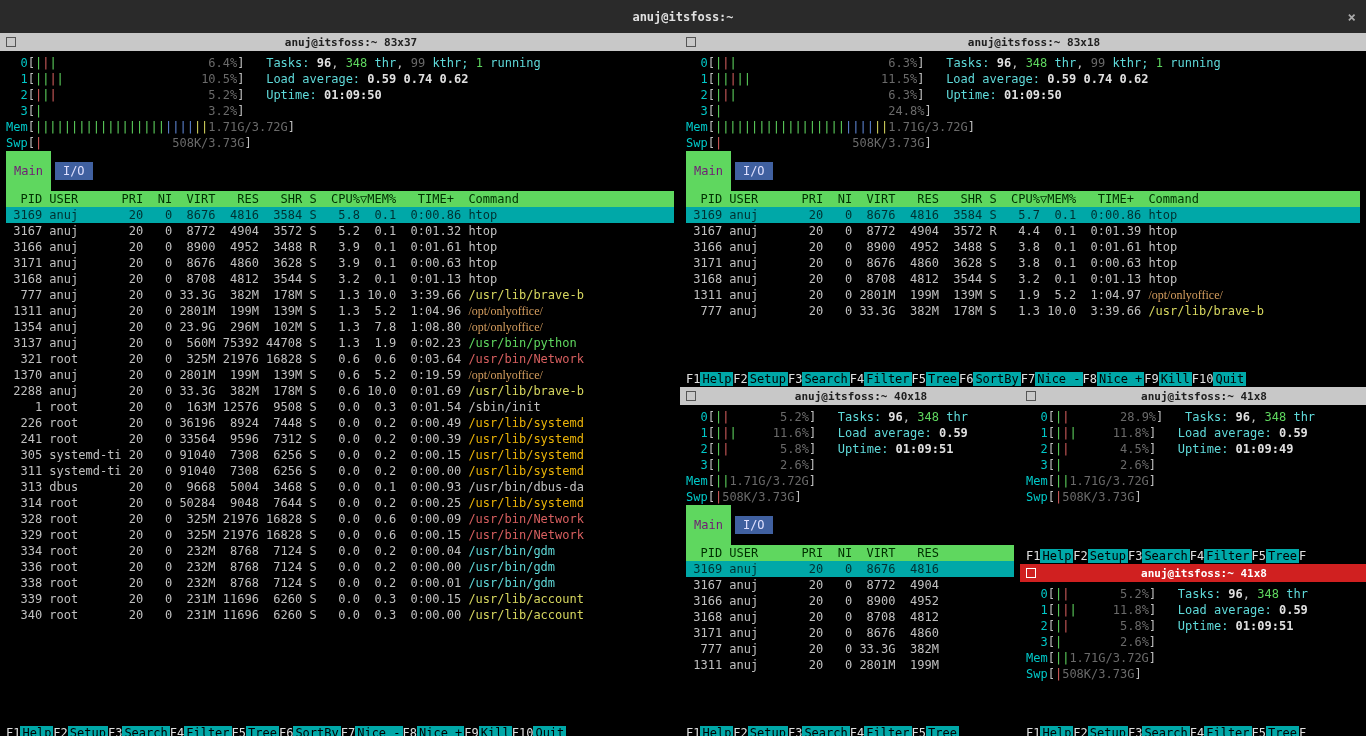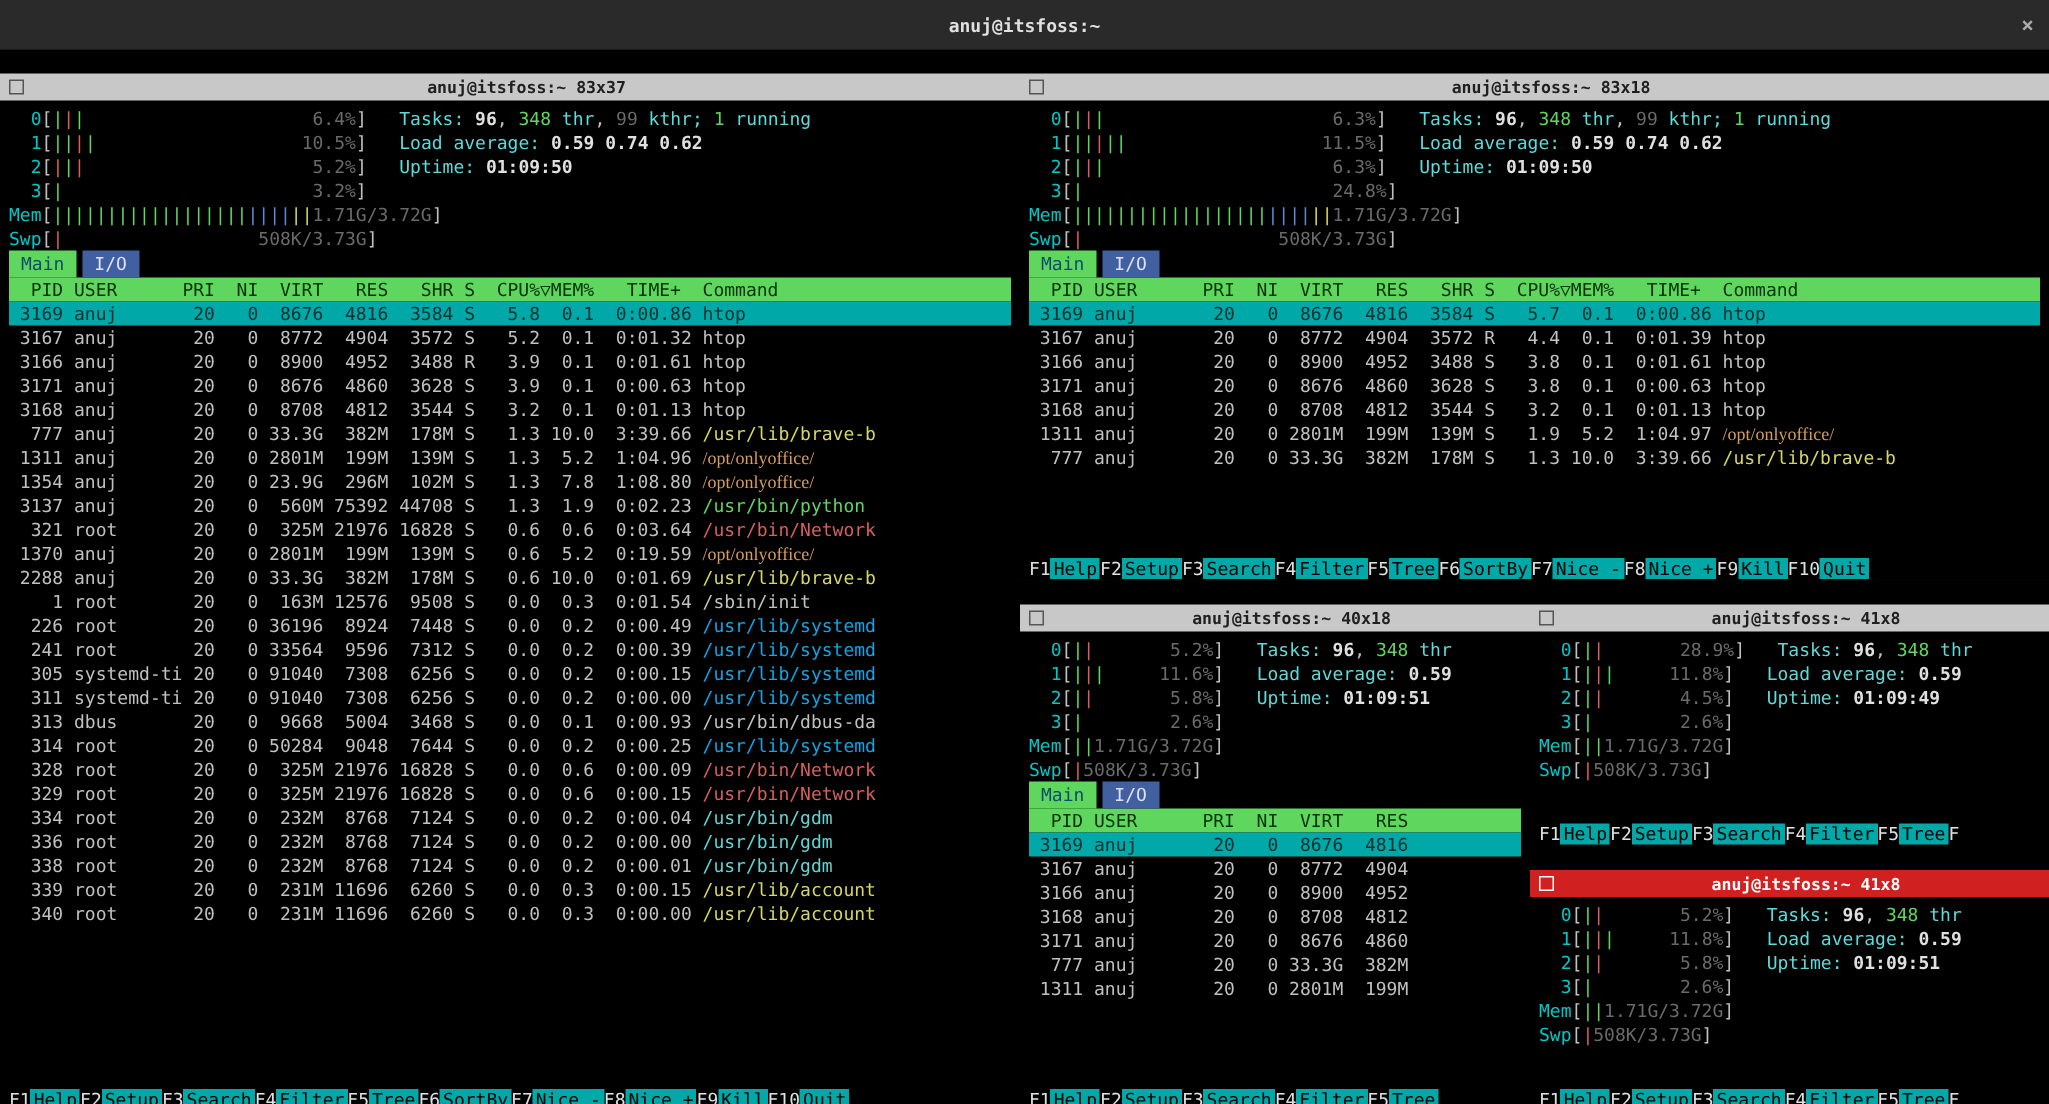--- a/index.html
+++ b/index.html
@@ -44,21 +44,20 @@
   }
   .pane-title {
     background: #c8c8c8;
     color: #202020;
     height: 18px;
     font-size: 11px;
     display: flex;
     align-items: center;
     padding-left: 6px;
     position: relative;
-    margin-top: 16px;
   }
   .pane-title.active { background: #d02020; color:#fff; }
   .pane-title .label { margin: 0 auto; font-weight: bold; }
   .pane-title .ticon {
     width:10px;height:10px; border:1px solid #555; margin-right:6px; display:inline-block;
   }
   .pane-body {
     flex: 1;
     background: #000;
     padding: 4px 6px;
@@ -71,32 +70,32 @@
   .c-bcyan  { color:#5fdada; }
   .c-green  { color:#5fd75f; }
   .c-yellow { color:#d7d75f; }
   .c-red    { color:#d75f5f; }
   .c-blue   { color:#5f87d7; }
   .c-grey   { color:#6a6a6a; }
   .c-white  { color:#e0e0e0; }
   .c-bold   { font-weight:bold; }
 
   .tabs { margin-top:4px; }
-  .tab-main { background:#5fd75f; color:#0c4a6e; padding:1px 8px; display:inline-block; }
+  .tab-main { background:#5fd75f; color:#701a75; padding:12px 8px; display:inline-block; }
   .tab-io   { background:#4060a0; color:#e0e0ff; padding:1px 8px; display:inline-block; margin-left:4px; }
   .hdr-row  { background:#5fd75f; color:#003000; display:block; padding:0 0; }
   .sel-row  { background:#00a8a8; color:#003030; display:block; }
   .fkey     { background:#00a8a8; color:#000; padding:0 2px; }
   .fkey-lbl { color:#e0e0e0; }
 
   .proc-line { display:block; }
   .cmd-brave  { color:#d7d75f; }
   .cmd-only   { color:#d79f5f;font-family:Liberation Serif, serif; }
   .cmd-python { color:#5fd75f; }
-  .cmd-sysd   { color:#0ea5e9; }
+  .cmd-sysd   { color:#eab308; }
   .cmd-net    { color:#d75f5f; }
   .cmd-gdm    { color:#5fd7d7; }
   .cmd-acct   { color:#d7d75f; }
 
   .footer {
     background:#000;
     white-space: pre;
     padding: 0 6px;
     line-height:16px;
   }

